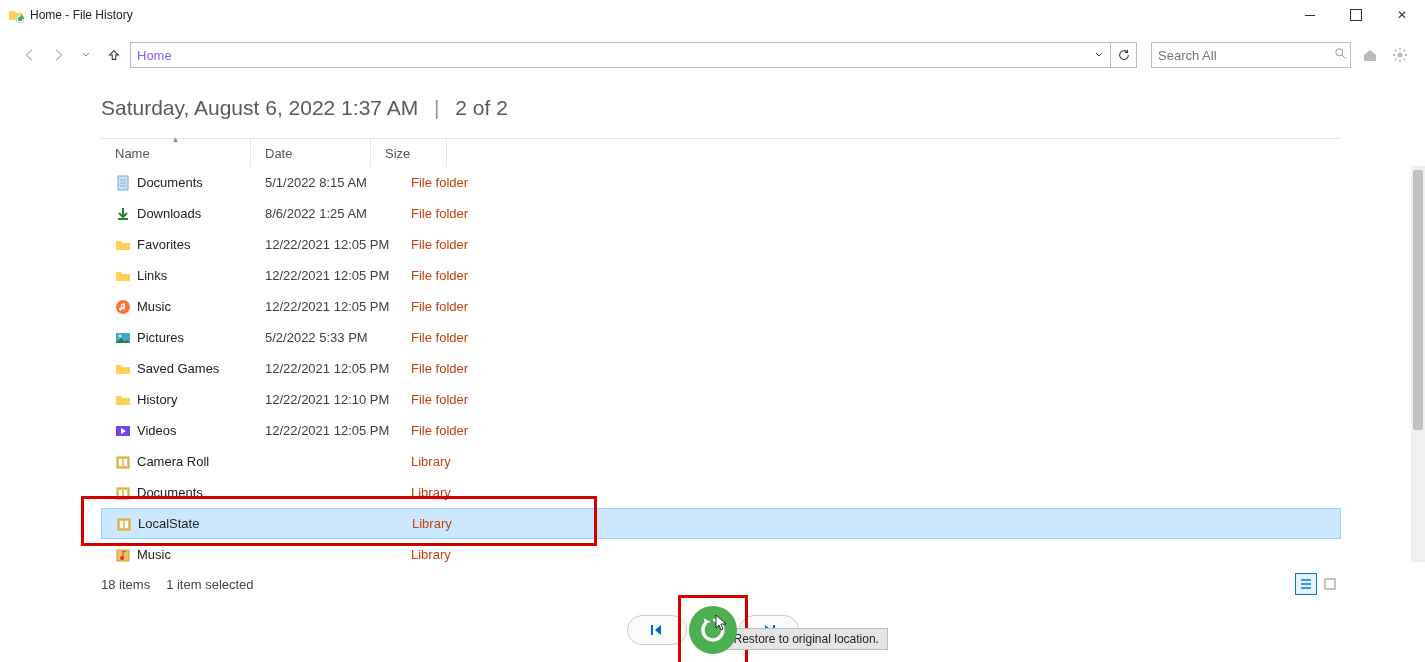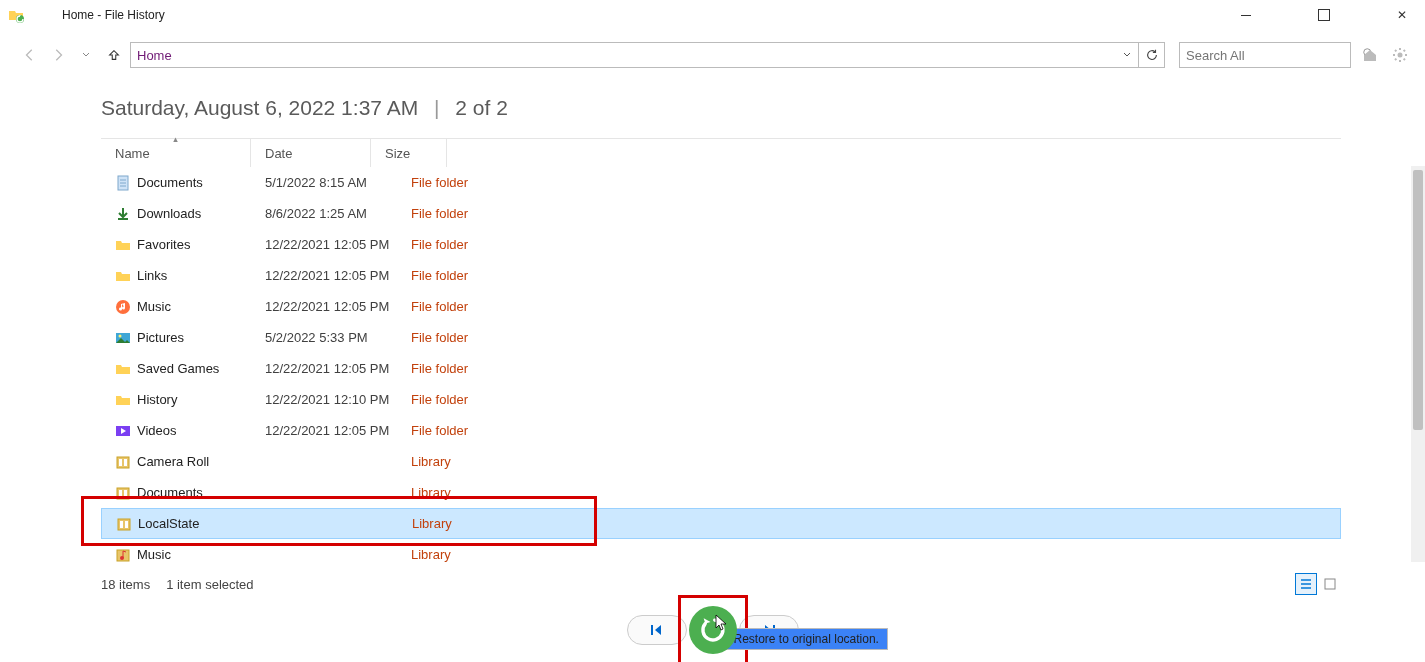--- a/index.html
+++ b/index.html
@@ -1,37 +1,37 @@
 <!DOCTYPE html>
 <html><head>
 <meta charset="utf-8">
 <style>
   * { box-sizing: border-box; margin: 0; padding: 0; }
   html, body { width: 1425px; height: 662px; font-family: "Segoe UI", Arial, sans-serif; font-size: 13px; background: #fff; color: #222; overflow: hidden; }
 
   
-  .titlebar { height: 30px; display: flex; align-items: center; padding-left: 8px; gap: 32px; }
+  .titlebar { height: 30px; display: flex; align-items: center; padding-left: 8px; }
   .titlebar .app-icon { width: 16px; height: 16px; margin-right: 6px; }
   .titlebar .title { font-size: 12px; color: #222; }
   .titlebar .spacer { flex: 1; }
   .winbtn { width: 46px; height: 30px; display:flex; align-items:center; justify-content:center; font-size:14px; color:#333; }
   .winbtn.min::before { content:""; display:block; width:10px; height:1px; background:#333; }
   .winbtn.max { border: none; }
   .winbtn.max::before { content:""; display:block; width:10px; height:10px; border:1px solid #333; }
   .winbtn.close::before { content:"\2715"; font-size:12px; }
 
   
   .navbar { display:flex; align-items:center; padding: 0 14px 0 18px; height: 38px; margin-top: 6px; }
   .navbtn { width: 24px; height: 24px; display:flex; align-items:center; justify-content:center; color:#777; margin-right: 4px; }
   .navbtn.up { color:#333; }
   .locbox { flex:1; height: 26px; border:1px solid #bbb; display:flex; align-items:center; }
-  .locbox .loc-text { flex:1; padding: 0 6px; font-size:13px; color:#701a75; }
+  .locbox .loc-text { flex:1; padding: 0 6px; font-size:13px; color:#8b5cf6; }
   .locbox .chev { width: 22px; display:flex;align-items:center;justify-content:center;color:#555; border-left:none; }
   .locbox .refresh { width: 26px; height:24px; display:flex;align-items:center;justify-content:center; border-left:1px solid #bbb; color:#444; }
-  .searchbox { width: 172px; height:26px; border:1px solid #bbb; margin-left:14px; display:flex; align-items:center; padding: 0 6px; color:#888; }
+  .searchbox { width: 200px; height:26px; border:1px solid #bbb; margin-left:14px; display:flex; align-items:center; padding: 0 6px; color:#888; }
   .searchbox input { border:none; outline:none; flex:1; font-size:13px; background:transparent; }
   .righticon { width:22px; height:22px; margin-left:8px; color:#aaa; display:flex;align-items:center;justify-content:center; }
 
   
   .content { padding: 22px 0 0 90px; margin-left: 11px; }
   .heading { font-size: 21px; color:#5a5a5a; font-weight: 400; }
   .heading .sep { margin: 0 10px; color:#999; }
   .heading .range { color:#5a5a5a; }
 
   .filegrid { margin-top: 18px; border-top:1px solid #e5e5e5; width: 1240px; position:relative; }
@@ -61,21 +61,21 @@
   .viewbtn { width:22px; height:22px; border:1px solid transparent; display:flex;align-items:center;justify-content:center; margin-left:2px; }
   .viewbtn.active { border:1px solid #0078d7; background:#e5f1fb; }
 
   
   .bottom { position:absolute; bottom: 8px; left:0; right:0; display:flex; justify-content:center; align-items:center; }
   .bgroup { display:flex; align-items:center; }
   .pill { height:30px; width:60px; border:1px solid #ccc; border-radius:15px; background:#fafafa; display:flex;align-items:center;justify-content:center; color:#0066cc; margin: 0 2px; }
   .restore { width:48px; height:48px; border-radius:50%; background:#4caf50; display:flex;align-items:center;justify-content:center; position:relative; z-index:2; }
   .restore svg { transform: rotate(10deg); }
   .hl-restore { position:absolute; border:3px solid #d40000; width:70px; height:70px; left:50%; transform:translateX(-35px); top:-11px; }
-  .tooltip { position:absolute; left:50%; margin-left: 12px; top: 22px; background:#3b82f6; border:1px solid #bbb; padding:3px 8px; font-size:12px; white-space:nowrap; }
+  .tooltip { position:absolute; left:50%; margin-left: 12px; top: 22px; background:#e5e5e5; border:1px solid #bbb; padding:3px 8px; font-size:12px; white-space:nowrap; }
   .cursor { position:absolute; left:50%; margin-left:2px; top:8px; z-index:3; }
 
   .scrollbar { position:absolute; right:0; top:166px; width:14px; height:396px; background:#f0f0f0; }
   .scrollthumb { position:absolute; left:2px; right:2px; top:4px; height:260px; background:#c0c0c0; border-radius:2px; }
 </style>
 </head>
 <body>
 
 <div class="titlebar">
   <span class="app-icon">

